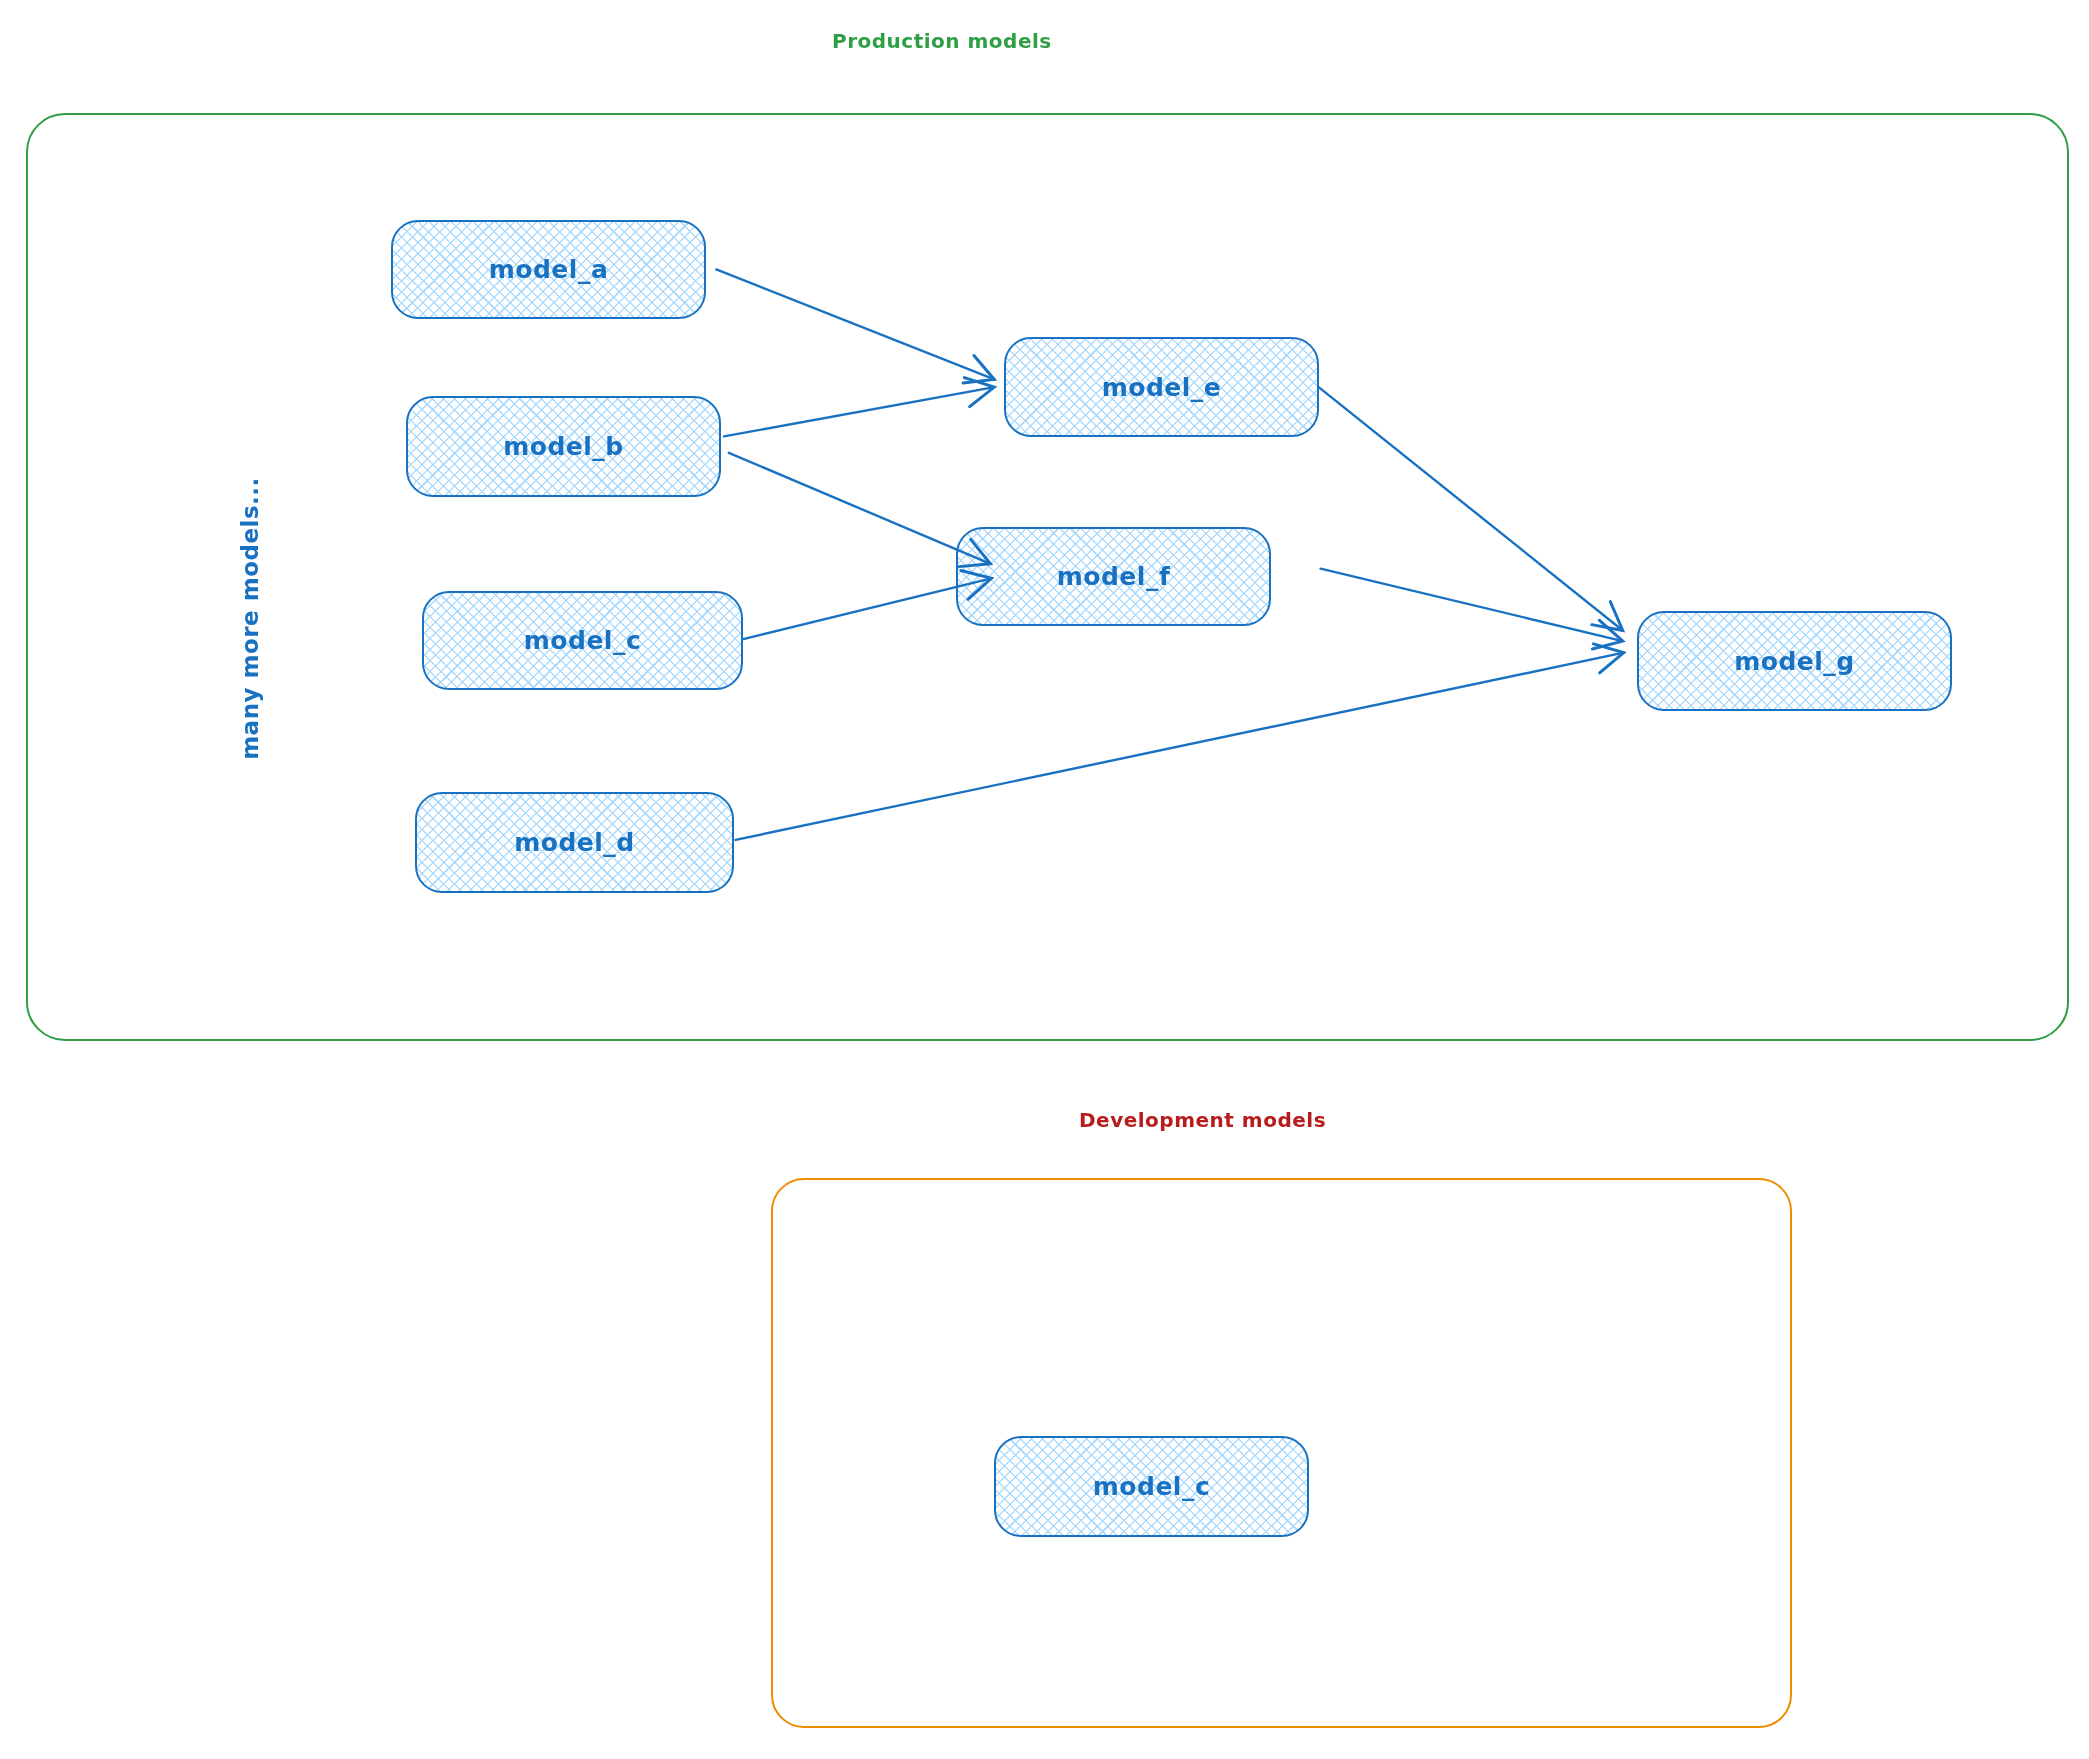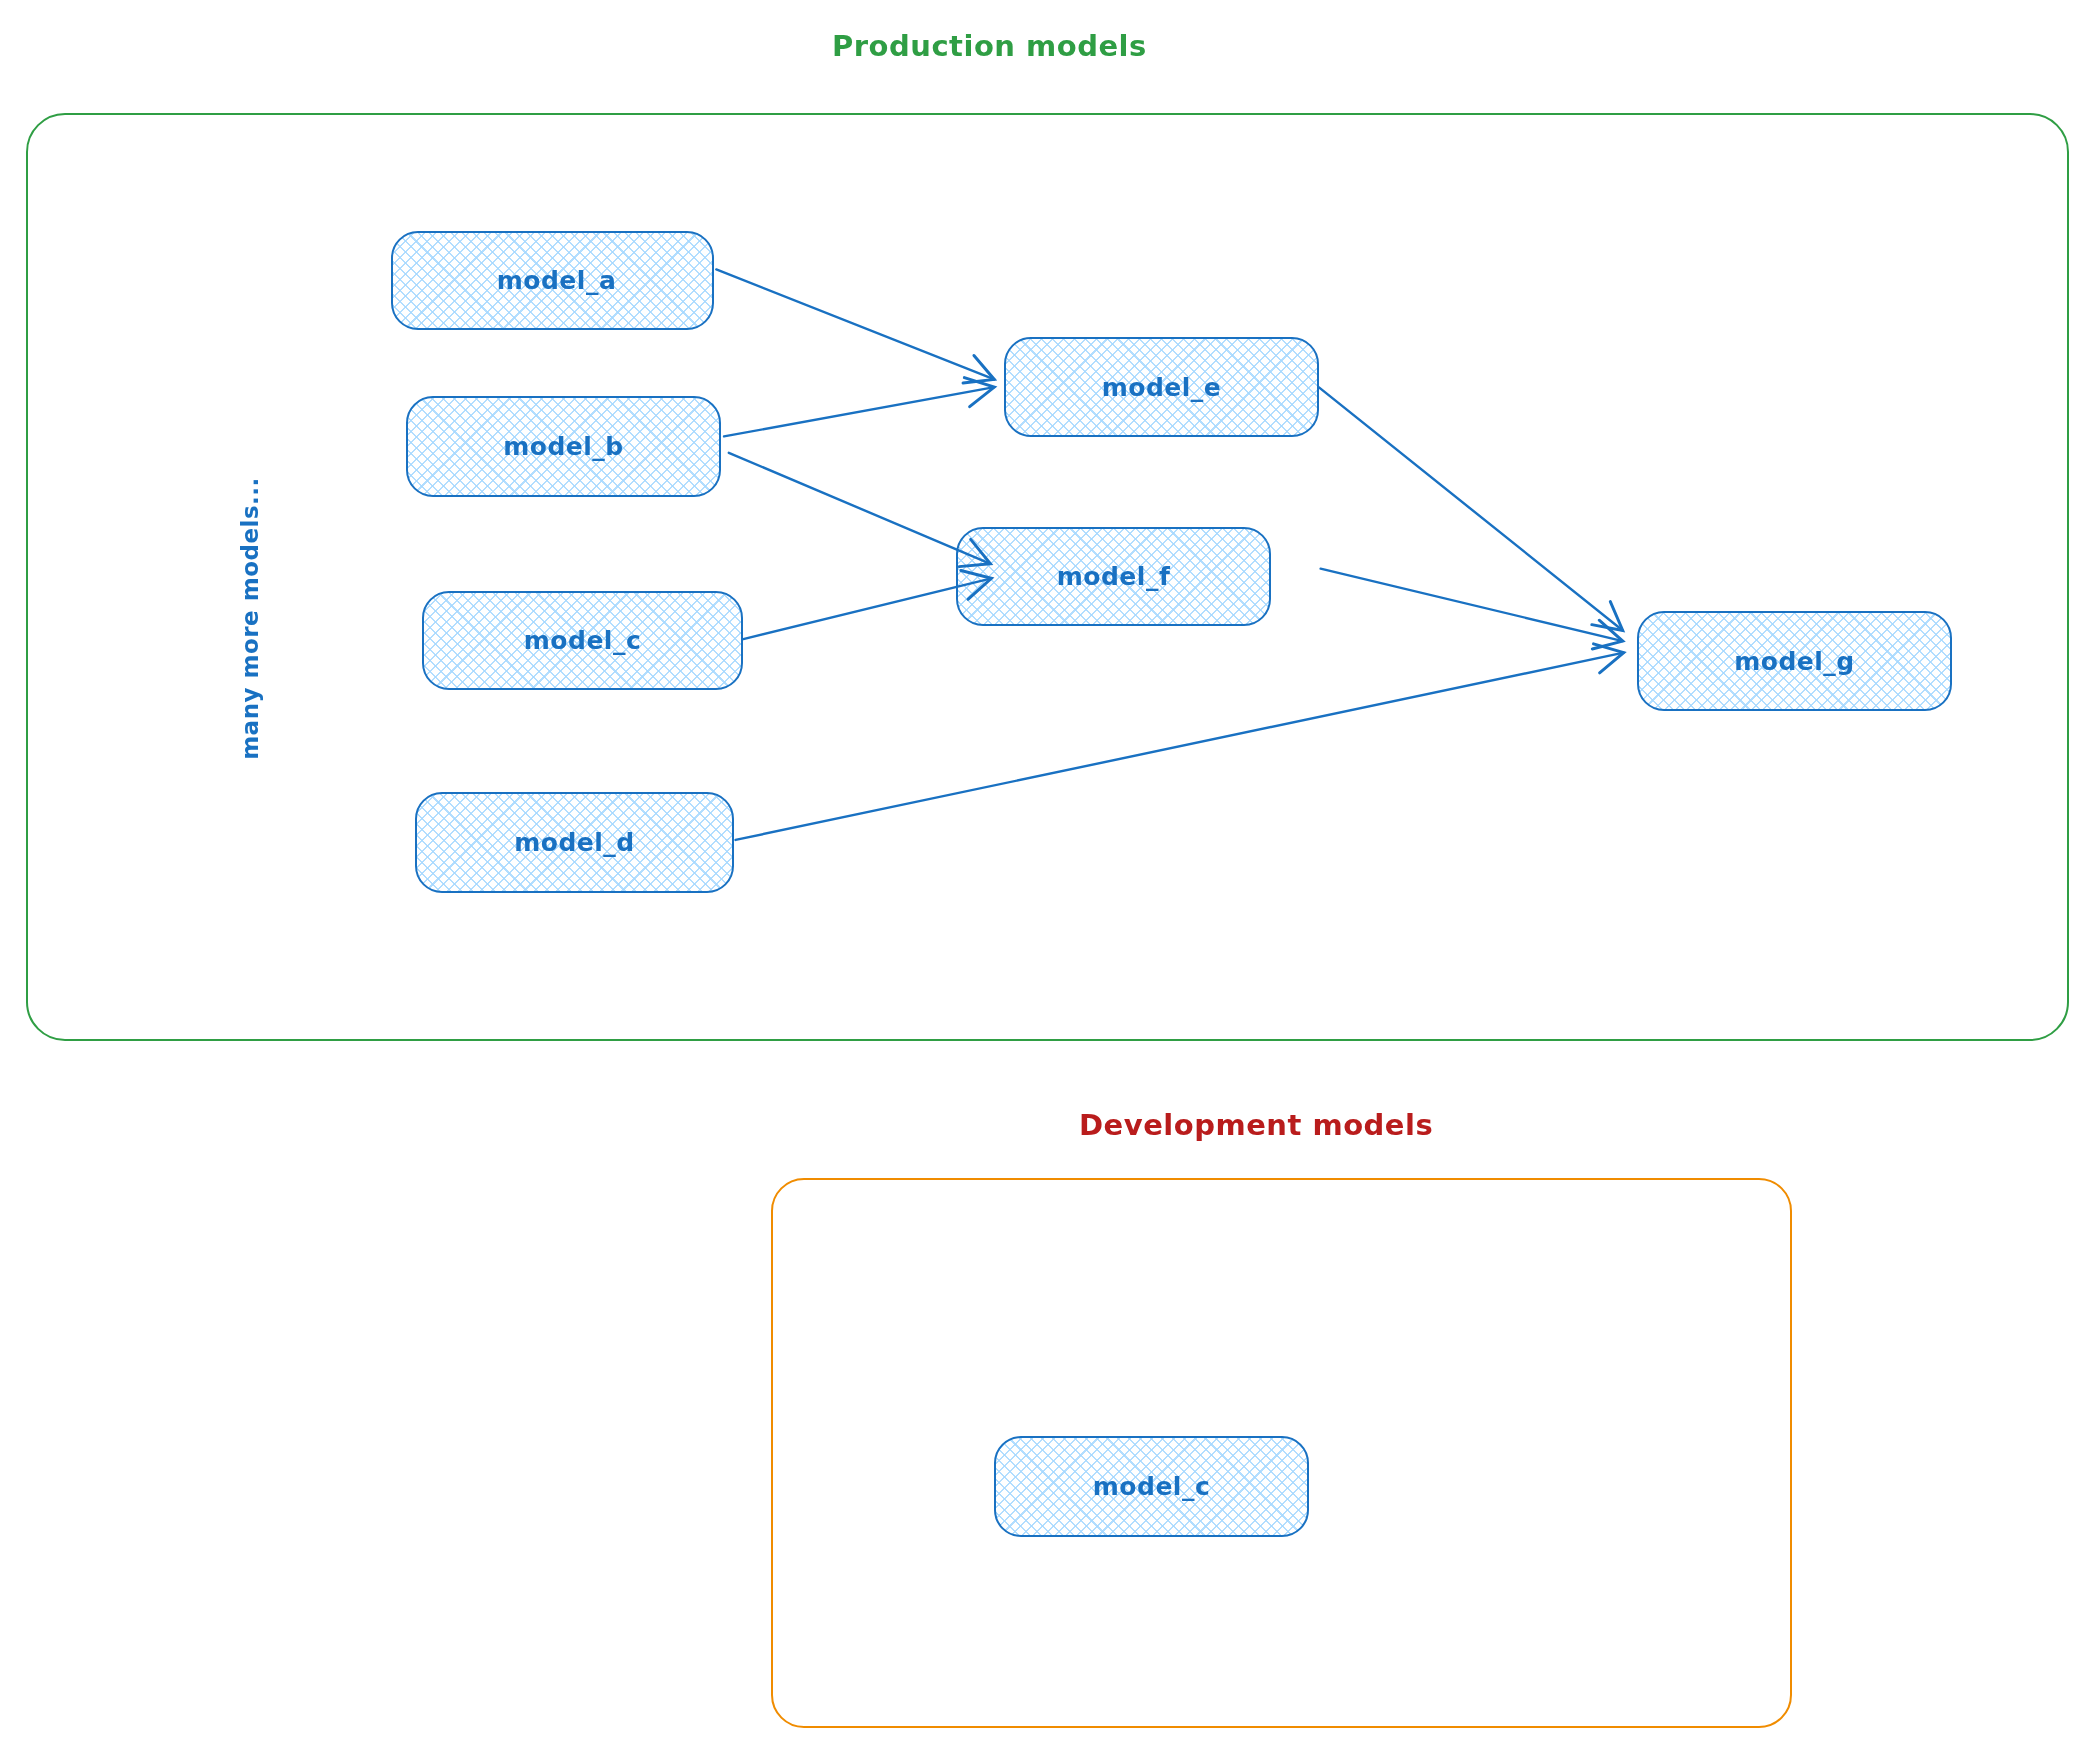--- a/index.html
+++ b/index.html
@@ -18,21 +18,21 @@
   .prod-box{
     left:26px;top:113px;width:2039px;height:924px;
     border-color:#2f9e44;border-radius:39px;
   }
   .dev-box{
     left:771px;top:1178px;width:1017px;height:546px;
     border-color:#f08c00;border-radius:33px;
   }
   .group-title{
     position:absolute;
-    font-size:29px;font-weight:600;letter-spacing:0.5px;
+    font-size:20px;font-weight:600;letter-spacing:0.5px;
     white-space:nowrap;
   }
   .prod-title{left:832px;top:29px;color:#2f9e44;}
   .dev-title{left:1079px;top:1108px;color:#b91c1c;}
   .annotation{
     position:absolute;
     left:108px;top:602px;width:290px;height:33px;
     transform:rotate(-90deg);
     color:#1971c2;font-size:23px;font-weight:600;
     text-align:center;white-space:nowrap;letter-spacing:0.5px;
@@ -41,21 +41,21 @@
     position:absolute;
     border:2.4px solid #1971c2;
     border-radius:27px;
     display:flex;align-items:center;justify-content:center;
     color:#1971c2;font-size:25px;font-weight:600;letter-spacing:0.5px;
     background:
       repeating-linear-gradient(45deg,  rgba(165,216,255,0.85) 0 1.5px, transparent 1.5px 7.7px),
       repeating-linear-gradient(-45deg, rgba(165,216,255,0.85) 0 1.5px, transparent 1.5px 7.7px),
       #ffffff;
   }
-  .n-a{left:391px;top:231px;width:311px;height:95px;padding-left:8px;}
+  .n-a{left:391px;top:220px;width:311px;height:95px;}
   .n-b{left:406px;top:396px;width:311px;height:97px;}
   .n-c{left:422px;top:591px;width:317px;height:95px;}
   .n-d{left:415px;top:792px;width:315px;height:97px;text-align:right;}
   .n-e{left:1004px;top:337px;width:311px;height:96px;text-align:right;}
   .n-f{left:956px;top:527px;width:311px;height:95px;}
   .n-g{left:1637px;top:611px;width:311px;height:96px;}
   .n-dev-c{left:994px;top:1436px;width:311px;height:97px;}
   .edges{
     position:absolute;left:0;top:0;width:2089px;height:1759px;
     pointer-events:none;

